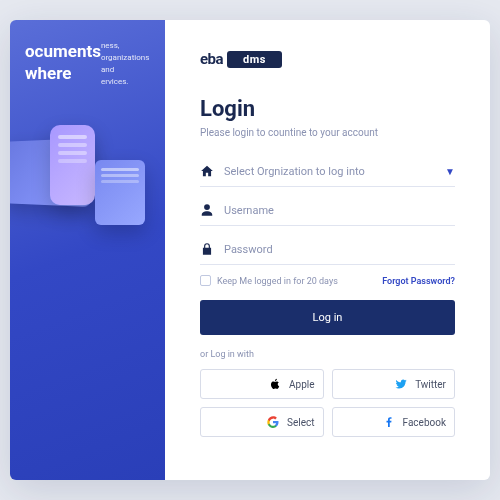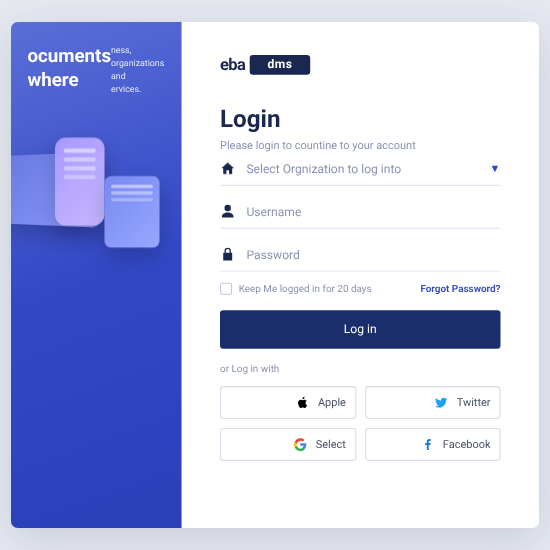--- a/index.html
+++ b/index.html
@@ -10,25 +10,25 @@
 .device{position:absolute;background:linear-gradient(135deg,#8b9aff 0%,#b8a9ff 100%);border-radius:8px;box-shadow:0 8px 20px rgba(0,0,0,0.2)}
 .d1{width:90px;height:65px;top:30px;left:0;background:linear-gradient(135deg,#6878e0,#8b9aff);transform:perspective(200px) rotateY(-15deg)}
 .d2{width:45px;height:80px;top:15px;left:50px;background:linear-gradient(135deg,#a898ff,#c8b8ff);border-radius:10px}
 .d3{width:50px;height:65px;top:50px;left:95px;background:linear-gradient(135deg,#7888f0,#98a8ff);border-radius:6px}
 .d1::after,.d2::after,.d3::after{content:"";position:absolute;background:rgba(255,255,255,0.5);border-radius:2px}
 .d2::after{top:10px;left:8px;right:8px;height:4px;box-shadow:0 8px 0 rgba(255,255,255,0.4),0 16px 0 rgba(255,255,255,0.4),0 24px 0 rgba(255,255,255,0.3)}
 .d3::after{top:8px;left:6px;right:6px;height:3px;box-shadow:0 6px 0 rgba(255,255,255,0.4),0 12px 0 rgba(255,255,255,0.3)}
 .left-title{font-size:17px;font-weight:700;line-height:1.3;margin-bottom:8px}
 .left-sub{font-size:8px;line-height:1.5;opacity:0.85}
 .right{flex:1;background:#fff;padding:30px 35px 25px}
-.logo{display:flex;gap:4px;margin-bottom:28px}
+.logo{display:flex;align-items:center;gap:4px;margin-bottom:28px}
 .logo-eba{font-size:15px;font-weight:700;color:#1a2850;letter-spacing:-0.5px}
 .logo-dms{font-size:11px;font-weight:700;color:#fff;background:#1a2850;padding:2px 16px;border-radius:3px;letter-spacing:0.5px}
 .login-title{font-size:22px;font-weight:700;color:#1a2850;margin-bottom:6px}
-.login-sub{font-size:10px;color:#8a92b2;}
+.login-sub{font-size:10px;color:#8a92b2;margin-bottom:18px}
 .field{display:flex;align-items:center;border-bottom:1px solid #e0e4f0;padding:8px 0;margin-bottom:8px;position:relative}
 .field-icon{width:14px;height:14px;margin-right:10px;color:#1a2850;flex-shrink:0}
 .field-text{font-size:11px;color:#8a92b2;flex:1}
 .chevron{color:#3348c5;font-size:10px}
 .row{display:flex;align-items:center;justify-content:space-between;margin:10px 0 14px;font-size:9px}
 .checkbox{display:flex;align-items:center;gap:6px;color:#8a92b2}
 .cb{width:11px;height:11px;border:1px solid #c0c8e0;border-radius:2px}
 .forgot{color:#3348c5;font-weight:600}
 .login-btn{width:100%;background:#1a2e6b;color:#fff;border:none;padding:11px;font-size:11px;font-weight:400;border-radius:3px;cursor:pointer}
 .or{text-align:left;font-size:9px;color:#8a92b2;margin:14px 0 10px}

